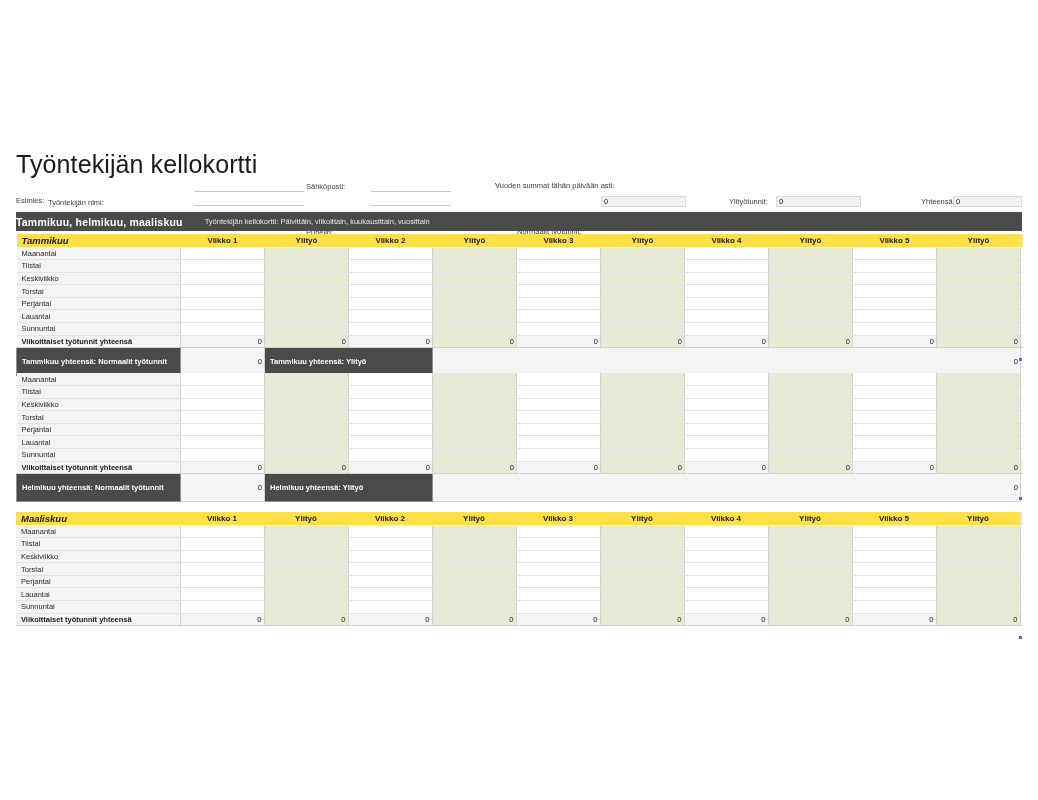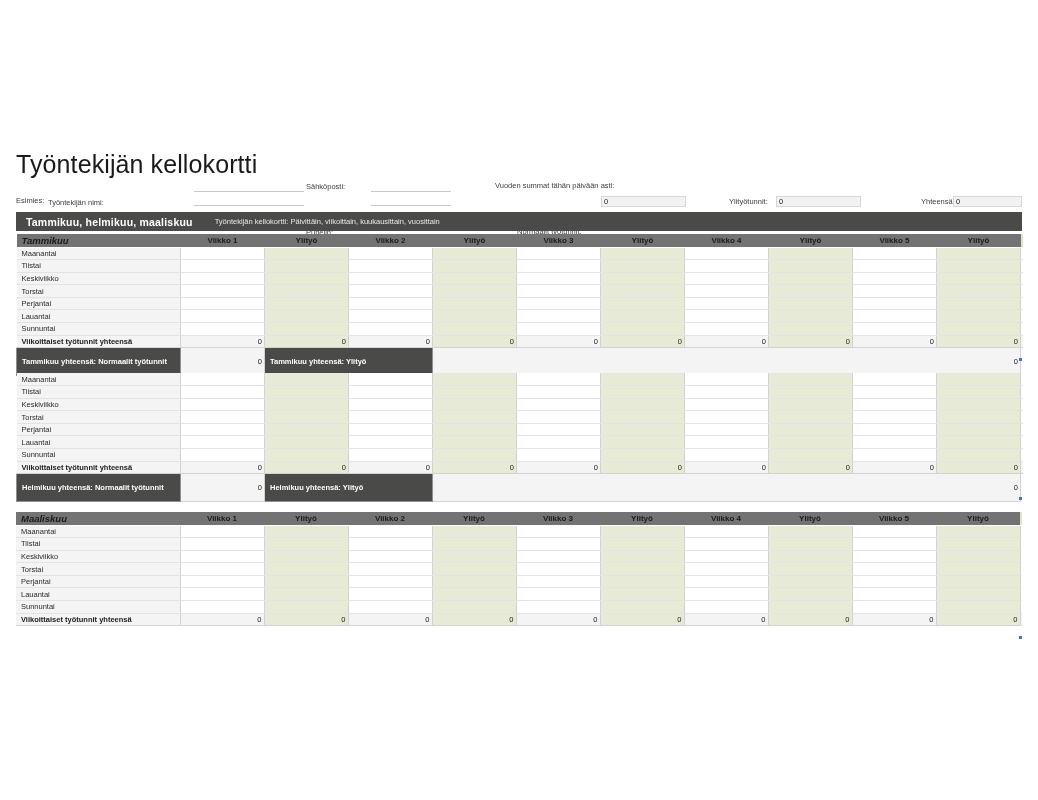--- a/index.html
+++ b/index.html
@@ -72,21 +72,21 @@
     width: 1006px;
     height: 19px;
     background: #4a4a48;
     color: #ffffff;
     display: flex;
     align-items: center;
   }
   .banner-title {
     font-size: 10.5px;
     font-weight: bold;
-    padding-left: 10px;
+    padding-left: 0;
     white-space: nowrap;
     letter-spacing: 0.2px;
   }
   .banner-sub {
     font-size: 7.5px;
     font-weight: normal;
     margin-left: 22px;
     white-space: nowrap;
     color: #e8e8e6;
   }
@@ -102,21 +102,21 @@
   .mtable td, .mtable th {
     padding: 0;
     margin: 0;
     border: none;
     font-weight: normal;
   }
 
   
   tr.hdr-row td {
     height: 13px;
-    background: #737373;
+    background: #fde047;
     font-size: 8px;
     font-weight: bold;
     color: #1a1a1a;
     text-align: center;
     border-bottom: 1px solid #ffffff;
     white-space: nowrap;
   }
   tr.hdr-row td.month-name {
     text-align: left;
     padding-left: 5px;

